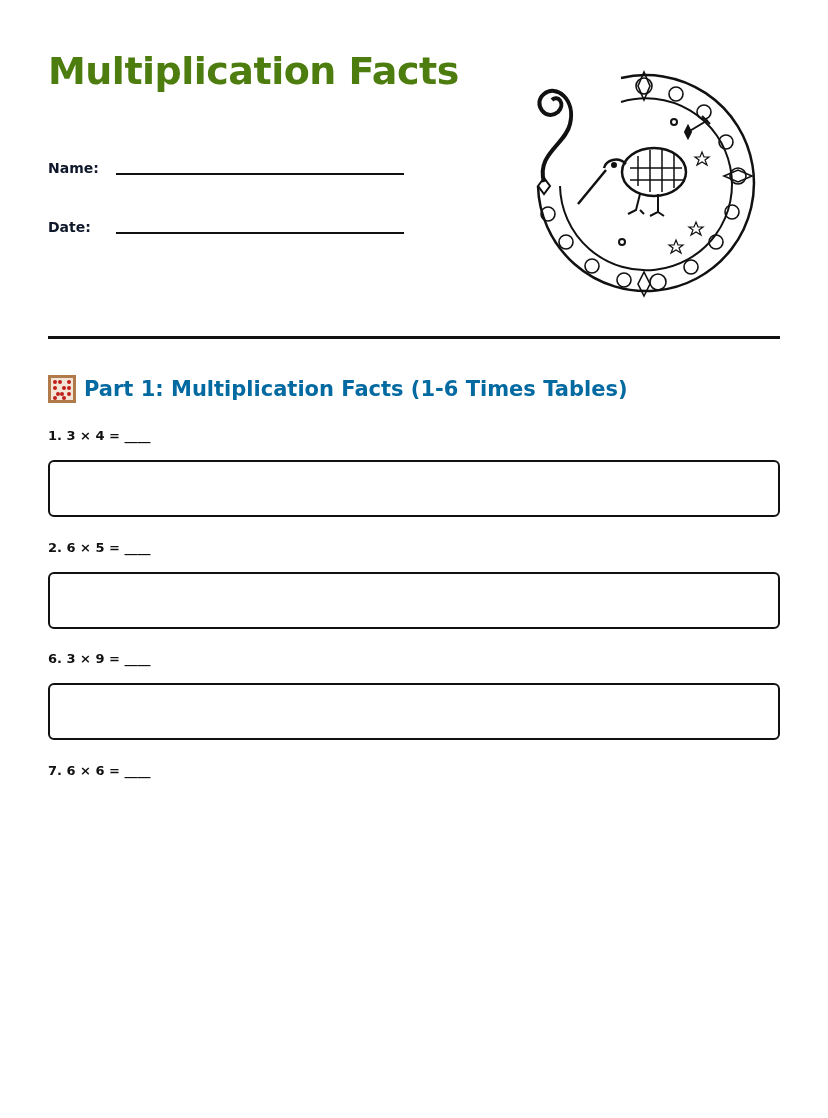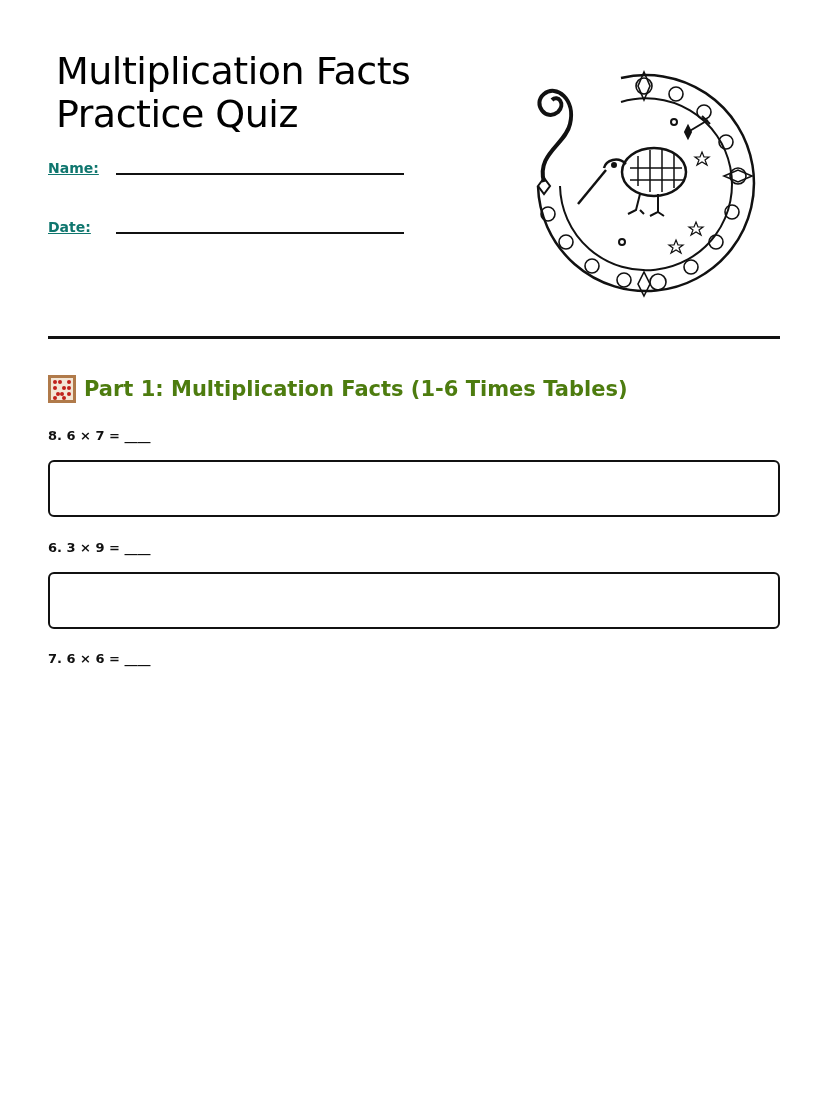--- a/index.html
+++ b/index.html
@@ -1,39 +1,38 @@
 <!DOCTYPE html>
 <html><head>
 <meta charset="utf-8">
 <style>
   * { box-sizing: border-box; margin: 0; padding: 0; }
   html, body { width: 828px; height: 1118px; background: #ffffff; overflow: hidden; }
   body { font-family: "DejaVu Sans", "Liberation Sans", sans-serif; color: #222; position: relative; }
   .page { position: absolute; left: 48px; top: 0; width: 732px; }
-  .title { position: absolute; left: 8px; top: 50px; width: 420px; font-size: 38px; line-height: 43px; font-weight: normal; color: #000000; letter-spacing: -0.5px; }
+  .title { position: absolute; left: 0; top: 50px; width: 420px; font-size: 38px; line-height: 43px; font-weight: bold; color: #4d7c0f; letter-spacing: -0.5px; }
   .field { position: absolute; left: 0; width: 356px; height: 24px; }
-  .field-label { position: absolute; left: 0; top: 0; font-size: 14px; font-weight: bold; color: #0f766e; text-decoration: underline; }
+  .field-label { position: absolute; left: 0; top: 0; font-size: 14px; font-weight: bold; color: #0f172a; }
   .field-line { position: absolute; left: 68px; top: 13px; width: 288px; height: 2px; background: #111; }
   .kiwi { position: absolute; left: 478px; top: 64px; width: 240px; height: 240px; }
   .rule { position: absolute; left: 0; top: 336px; width: 732px; height: 3px; background: #111; }
   .section-head { position: absolute; left: 0; top: 374px; height: 30px; display: flex; align-items: center; }
   .abacus { width: 28px; height: 28px; margin-right: 8px; }
-  .section-title { font-size: 21px; font-weight: bold; color: #4d7c0f; white-space: nowrap; }
+  .section-title { font-size: 21px; font-weight: bold; color: #0369a1; white-space: nowrap; }
   .questions { position: absolute; left: 0; top: 428px; width: 732px; }
   .q { height: 111.5px; position: relative; }
   .q-label { position: absolute; left: 0; top: 0; font-size: 13px; font-weight: bold; color: #111; white-space: nowrap; }
   .q-box { position: absolute; left: 0; top: 32px; width: 732px; height: 57px; border: 2px solid #111; border-radius: 6px; background: #fff; }
 </style>
 </head>
 <body>
 
 <div class="page">
   <h1 class="title">
     <div>Multiplication Facts</div>
-    <div>Practice Quiz</div>
   </h1>
 
   <div class="field" style="top:160px;">
     <span class="field-label">Name:</span>
     <div class="field-line"></div>
   </div>
   <div class="field" style="top:219px;">
     <span class="field-label">Date:</span>
     <div class="field-line"></div>
   </div>
@@ -102,21 +101,25 @@
           <circle cx="21" cy="19" r="2"></circle>
         <circle cx="7" cy="23" r="2"></circle>
           <circle cx="16" cy="23" r="2"></circle>
       </g>
     </svg>
     <span class="section-title">Part 1: Multiplication Facts (1-6 Times Tables)</span>
   </div>
 
   <div class="questions">
     <div class="q">
-      <div class="q-label">8. 6 × 7 = ____</div>
+      <div class="q-label">1. 3 × 4 = ____</div>
+      <div class="q-box"></div>
+    </div>
+    <div class="q">
+      <div class="q-label">2. 6 × 5 = ____</div>
       <div class="q-box"></div>
     </div>
     <div class="q">
       <div class="q-label">6. 3 × 9 = ____</div>
       <div class="q-box"></div>
     </div>
     <div class="q">
       <div class="q-label">7. 6 × 6 = ____</div>
     </div>
   </div>

